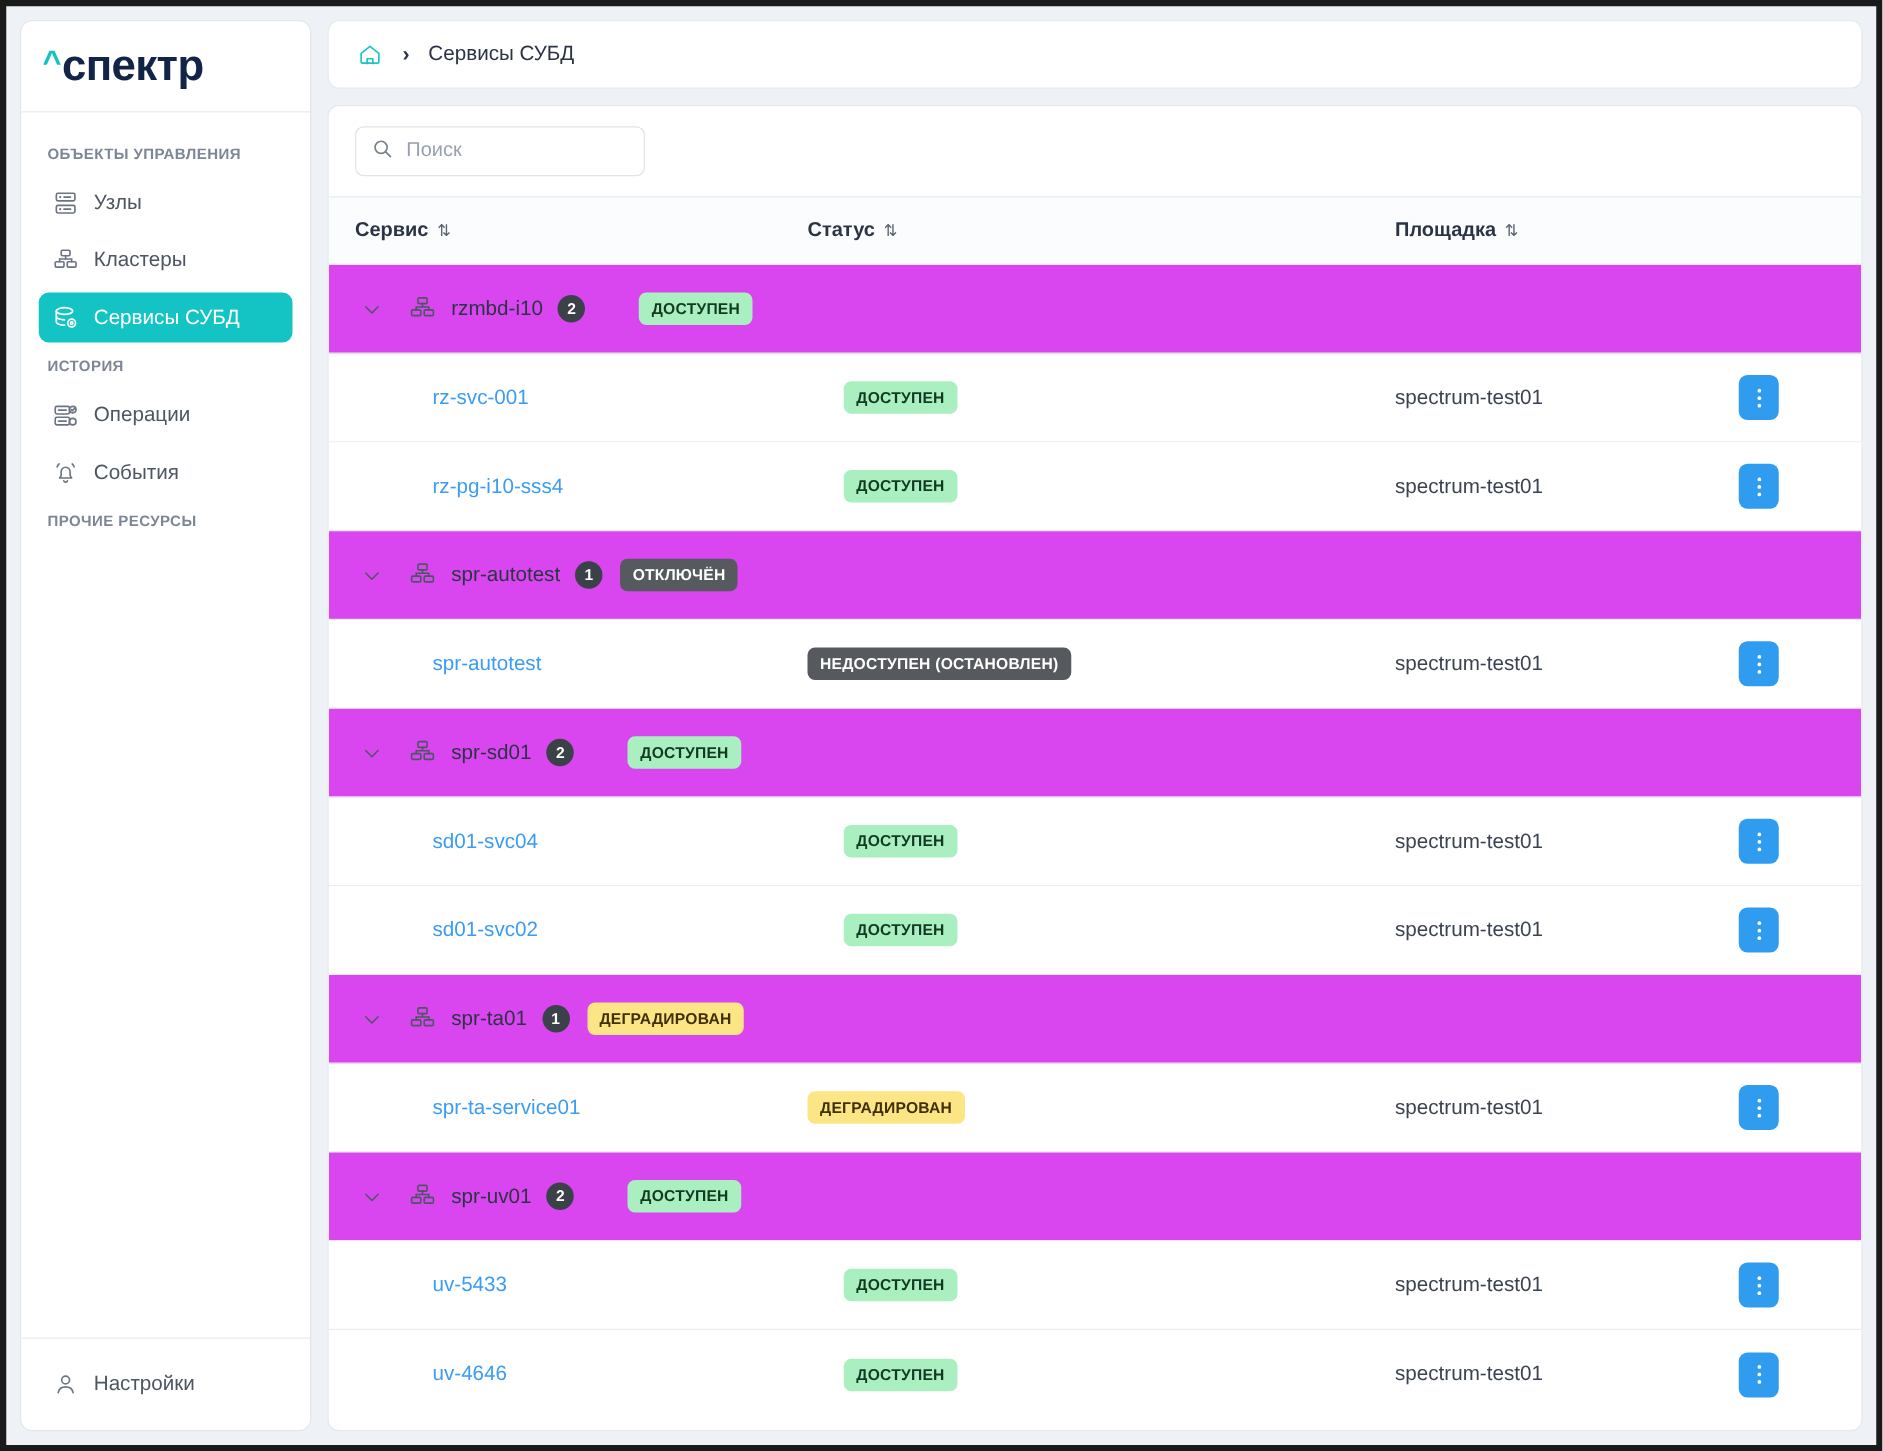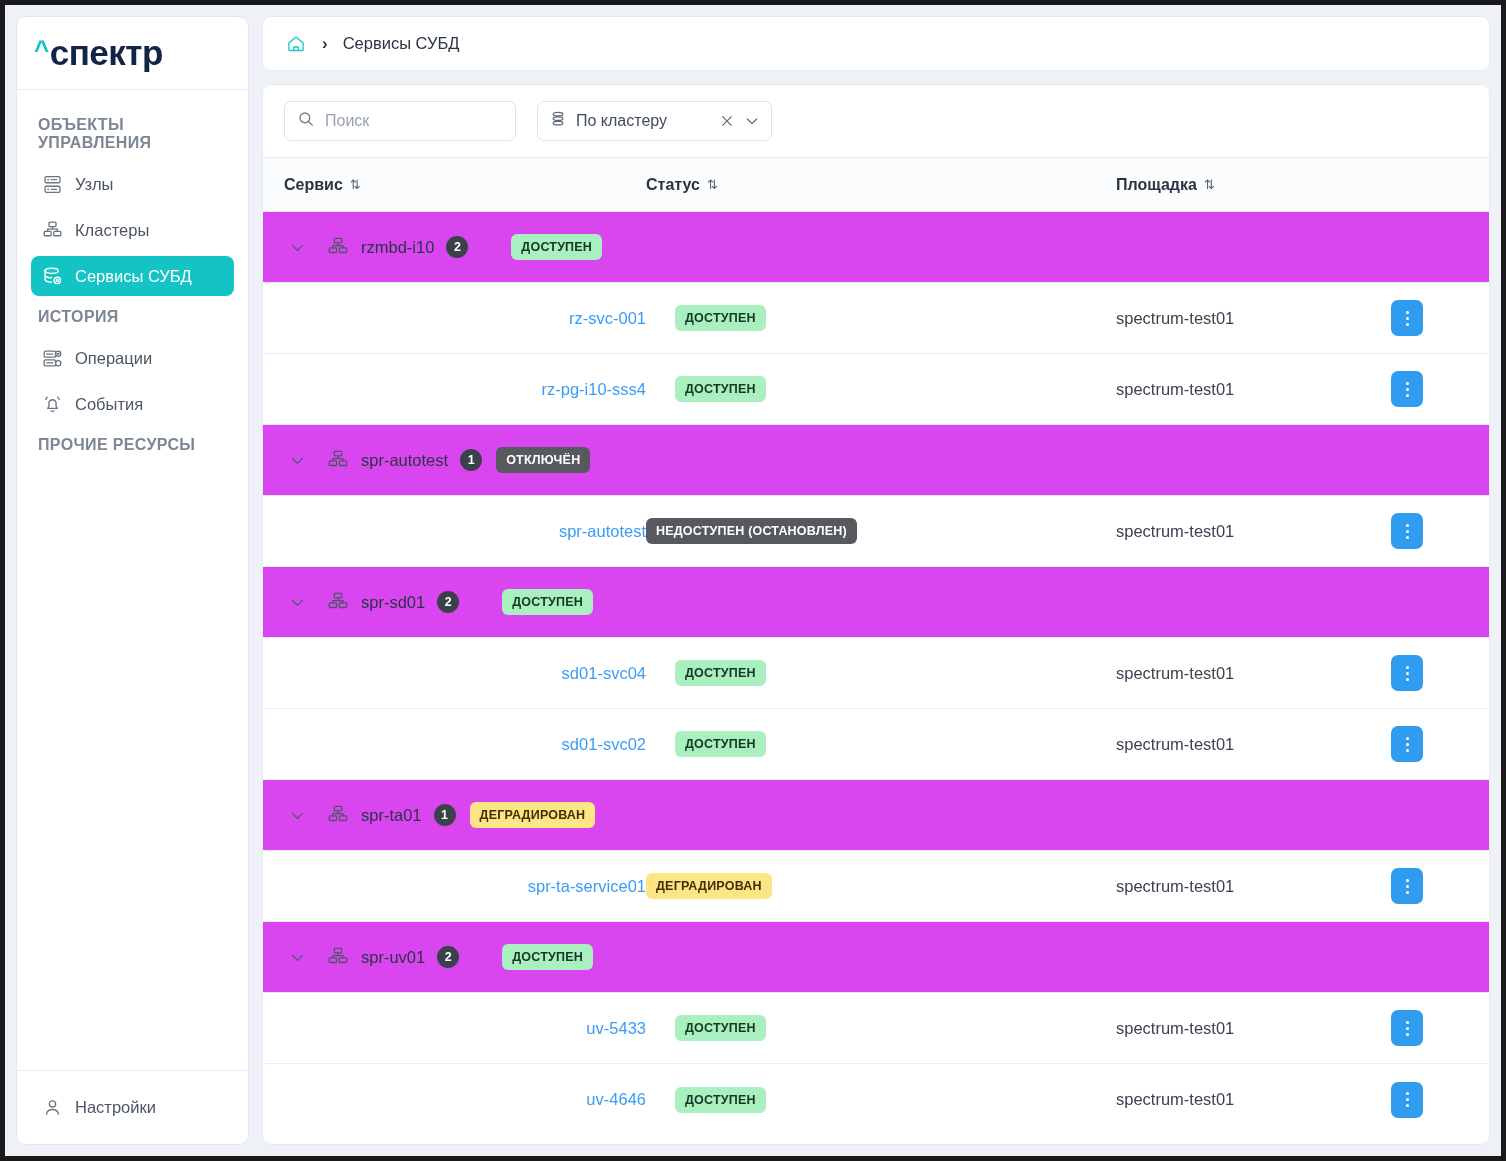--- a/index.html
+++ b/index.html
@@ -47,21 +47,21 @@
     align-items: baseline;
   }
   .logo .caret { color: #12c4c4; font-size: 26px; font-weight: 800; margin-right: 1px; position: relative; top: -6px; }
 
   .nav {
     flex: 1 1 auto;
     padding: 20px 14px 0 14px;
     overflow: hidden;
   }
   .nav-section-title {
-    font-size: 16px;
+    font-size: 12px;
     font-weight: 700;
     letter-spacing: 0.35px;
     color: #7c8694;
     padding: 6px 0 6px 7px;
     text-transform: uppercase;
   }
   .nav-item {
     display: flex;
     align-items: center;
     gap: 12px;
@@ -230,21 +230,21 @@
   .badge.stopped  { background: #565a5e; color: #ffffff; }
 
   .row {
     display: flex;
     align-items: center;
     height: 71px;
     border-bottom: 1px solid #eaeef2;
     background: #ffffff;
   }
   .row:last-child { border-bottom: none; }
-  .cell-service { flex: 0 0 383px; padding-left: 55px; text-align: right; }
+  .cell-service { flex: 0 0 383px; padding-left: 83px; }
   .cell-service a {
     color: #3b9cf5;
     font-size: 16.5px;
     text-decoration: none;
     cursor: pointer;
   }
   .cell-status { flex: 0 0 470px; display: flex; align-items: center; }
   .cell-site { flex: 1 1 auto; font-size: 16.5px; color: #3b4350; }
   .cell-actions { flex: 0 0 98px; display: flex; align-items: center; justify-content: flex-start; }
 
@@ -375,40 +375,20 @@
         <div class="search-box">
           <span>
             <svg width="18" height="18" viewBox="0 0 24 24" fill="none" stroke="#77818e" stroke-width="1.8">
               <circle cx="10.5" cy="10.5" r="6.5"></circle>
                 <path d="M15.4 15.4L20.5 20.5" stroke-linecap="round"></path>
             </svg>
           </span>
           <input type="text" placeholder="Поиск" style="">
         </div>
 
-        <div class="cluster-filter">
-          <span>
-            <svg width="18" height="18" viewBox="0 0 24 24" fill="none" stroke="#5b6573" stroke-width="1.5">
-              <ellipse cx="12" cy="5.5" rx="6.5" ry="2.3"></ellipse>
-                <ellipse cx="12" cy="11.5" rx="6.5" ry="2.3"></ellipse>
-                <ellipse cx="12" cy="17.5" rx="6.5" ry="2.3"></ellipse>
-            </svg>
-          </span>
-          <span class="cf-label">По кластеру</span>
-          <span class="cf-x">
-            <svg width="16" height="16" viewBox="0 0 24 24" fill="none" stroke="#5b6573" stroke-width="1.7">
-              <path d="M5.5 5.5l13 13M18.5 5.5l-13 13" stroke-linecap="round"></path>
-            </svg>
-          </span>
-          <span class="cf-chev">
-            <svg width="16" height="16" viewBox="0 0 24 24" fill="none" stroke="#5b6573" stroke-width="1.7">
-              <path d="M5 9l7 7 7-7" stroke-linecap="round" stroke-linejoin="round"></path>
-            </svg>
-          </span>
-        </div>
       </div>
 
       <div class="table">
         <div class="thead">
           <div class="th col-service">
             <span>Сервис</span>
             <span class="sort">⇅</span>
           </div>
           <div class="th col-status">
             <span>Статус</span>

